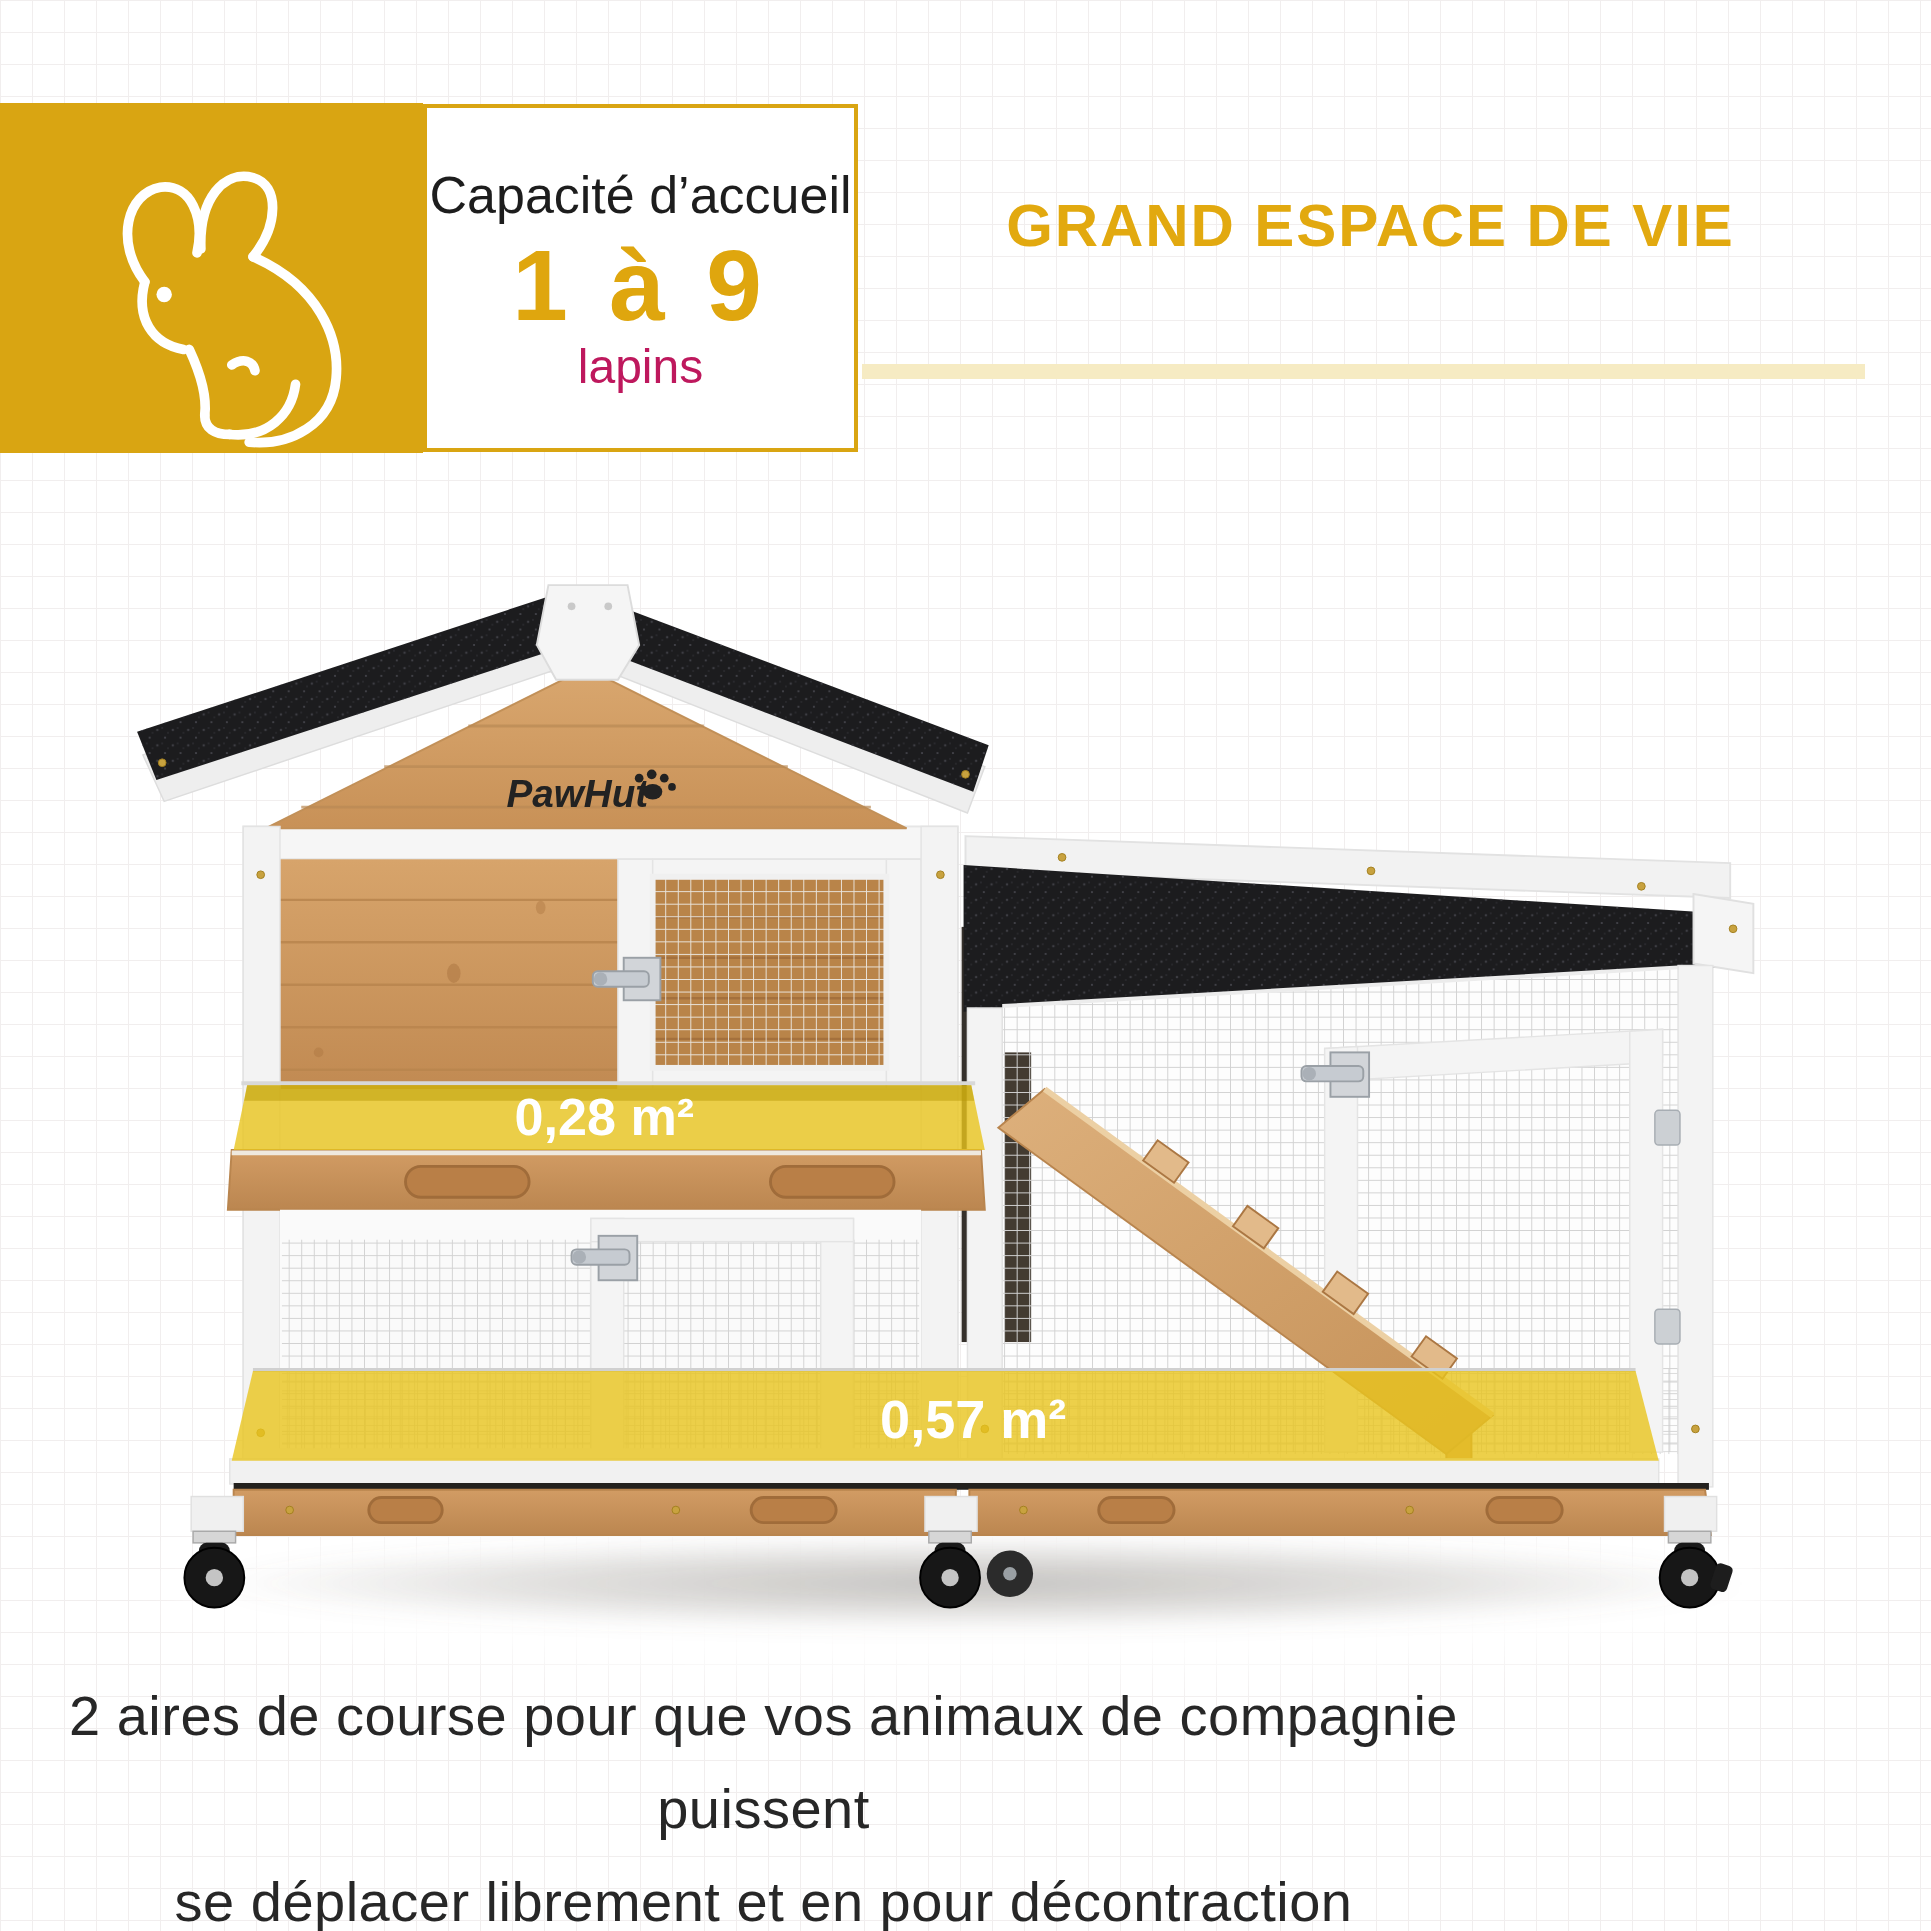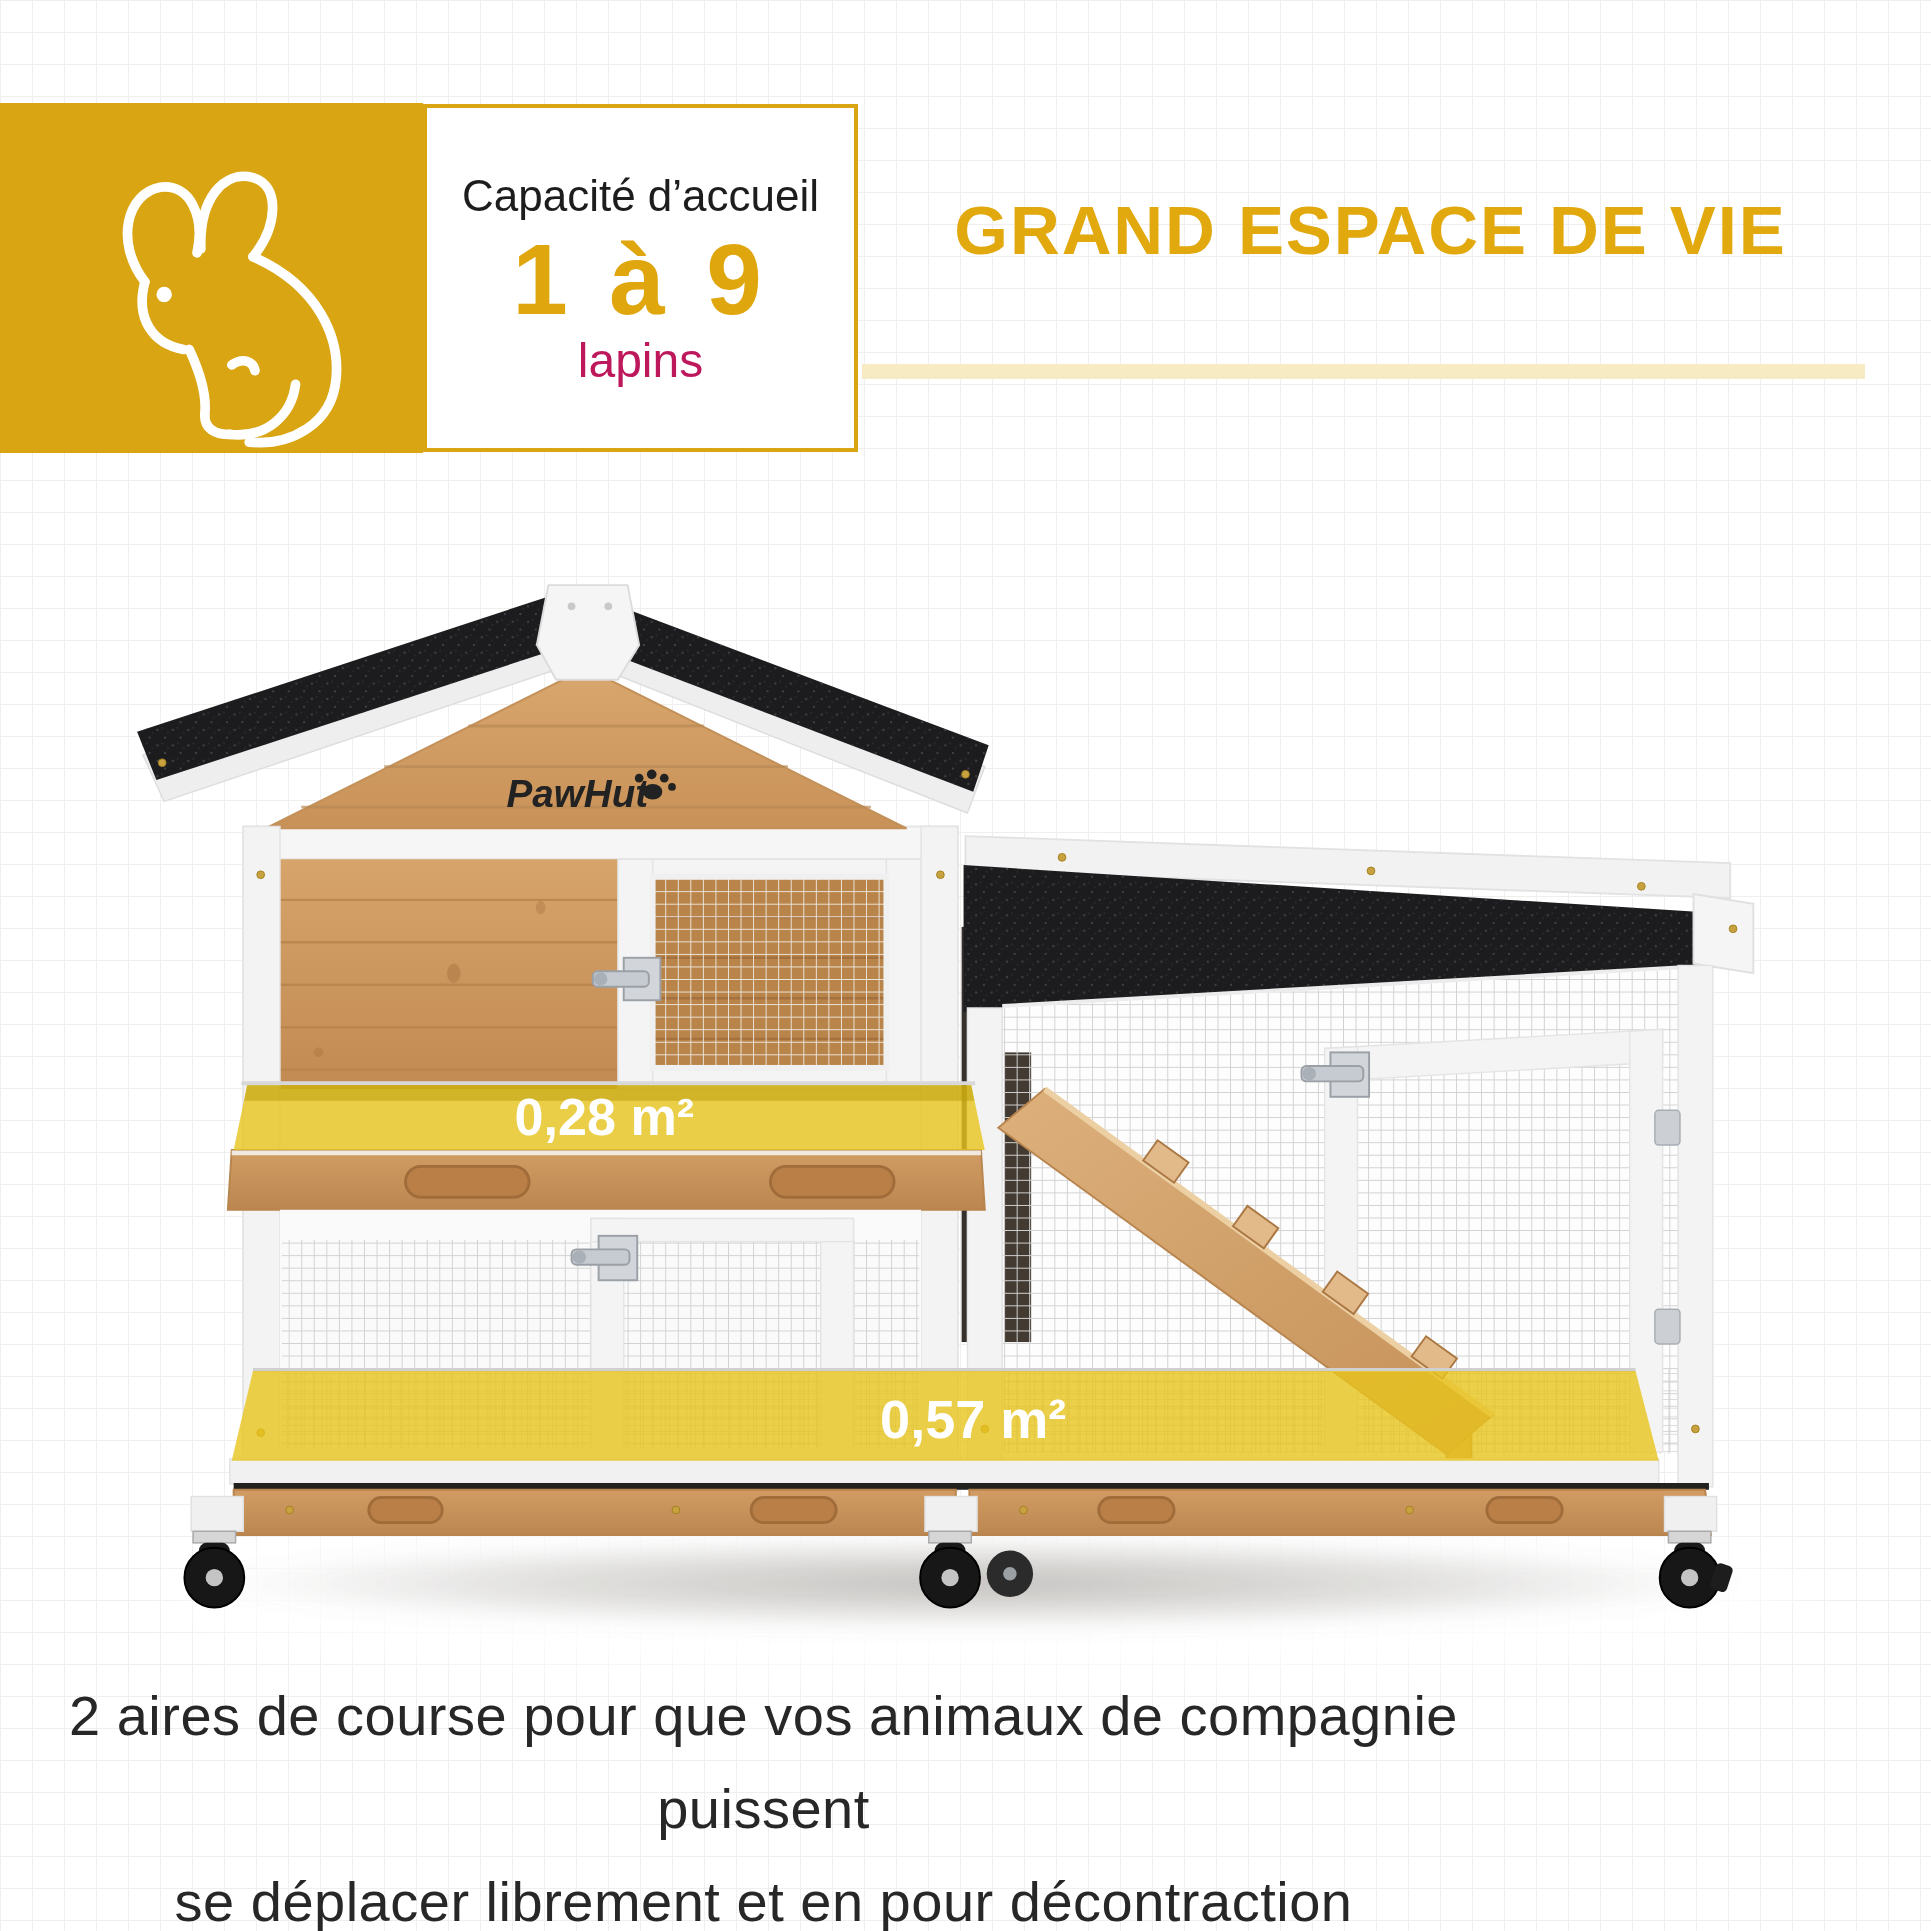--- a/index.html
+++ b/index.html
@@ -12,26 +12,26 @@
       linear-gradient(to bottom,#f1eeee 1.4px,transparent 1.4px);
     background-size:32px 32px;
   }
   .accent-square{position:absolute;left:0;top:103px;width:423px;height:350px;background:#D9A512;}
   .accent-square svg{position:absolute;left:0;top:0;}
   .badge-box{
     position:absolute;left:423px;top:104px;width:435px;height:348px;
     background:#ffffff;border:4.8px solid #D9A512;box-sizing:border-box;
     display:flex;flex-direction:column;justify-content:center;align-items:center;text-align:center;
   }
-  .badge-line{font-size:44px;color:#1d1d1d;line-height:1.45;white-space:nowrap;}
+  .badge-line{font-size:52px;color:#1d1d1d;line-height:1.45;white-space:nowrap;}
   .badge-range{font-size:100px;font-weight:700;color:#DFA60E;line-height:1.02;letter-spacing:6.8px;white-space:nowrap;}
   .badge-unit{font-size:48px;color:#be185d;line-height:1.3;}
   .section-heading{
     position:absolute;left:857px;top:191px;width:1027px;text-align:center;
-    font-size:69px;font-weight:700;color:#E2A90F;letter-spacing:1.9px;white-space:nowrap;
+    font-size:60px;font-weight:700;color:#E2A90F;letter-spacing:1.9px;white-space:nowrap;
   }
   .heading-underline{position:absolute;left:862px;top:364px;width:1003px;height:14.5px;background:#F6EBC3;}
   .hutch-svg{position:absolute;left:0;top:0;}
   .caption{position:absolute;left:0;top:1670px;width:1527px;text-align:center;
     color:#272727;font-size:56px;line-height:1.66;letter-spacing:0.5px;}
   .area-label{font-size:54px;font-weight:700;fill:#ffffff;}
   .brand-text{font-size:40px;font-weight:700;font-style:italic;fill:#222222;}
 </style>
 </head>
 <body>

